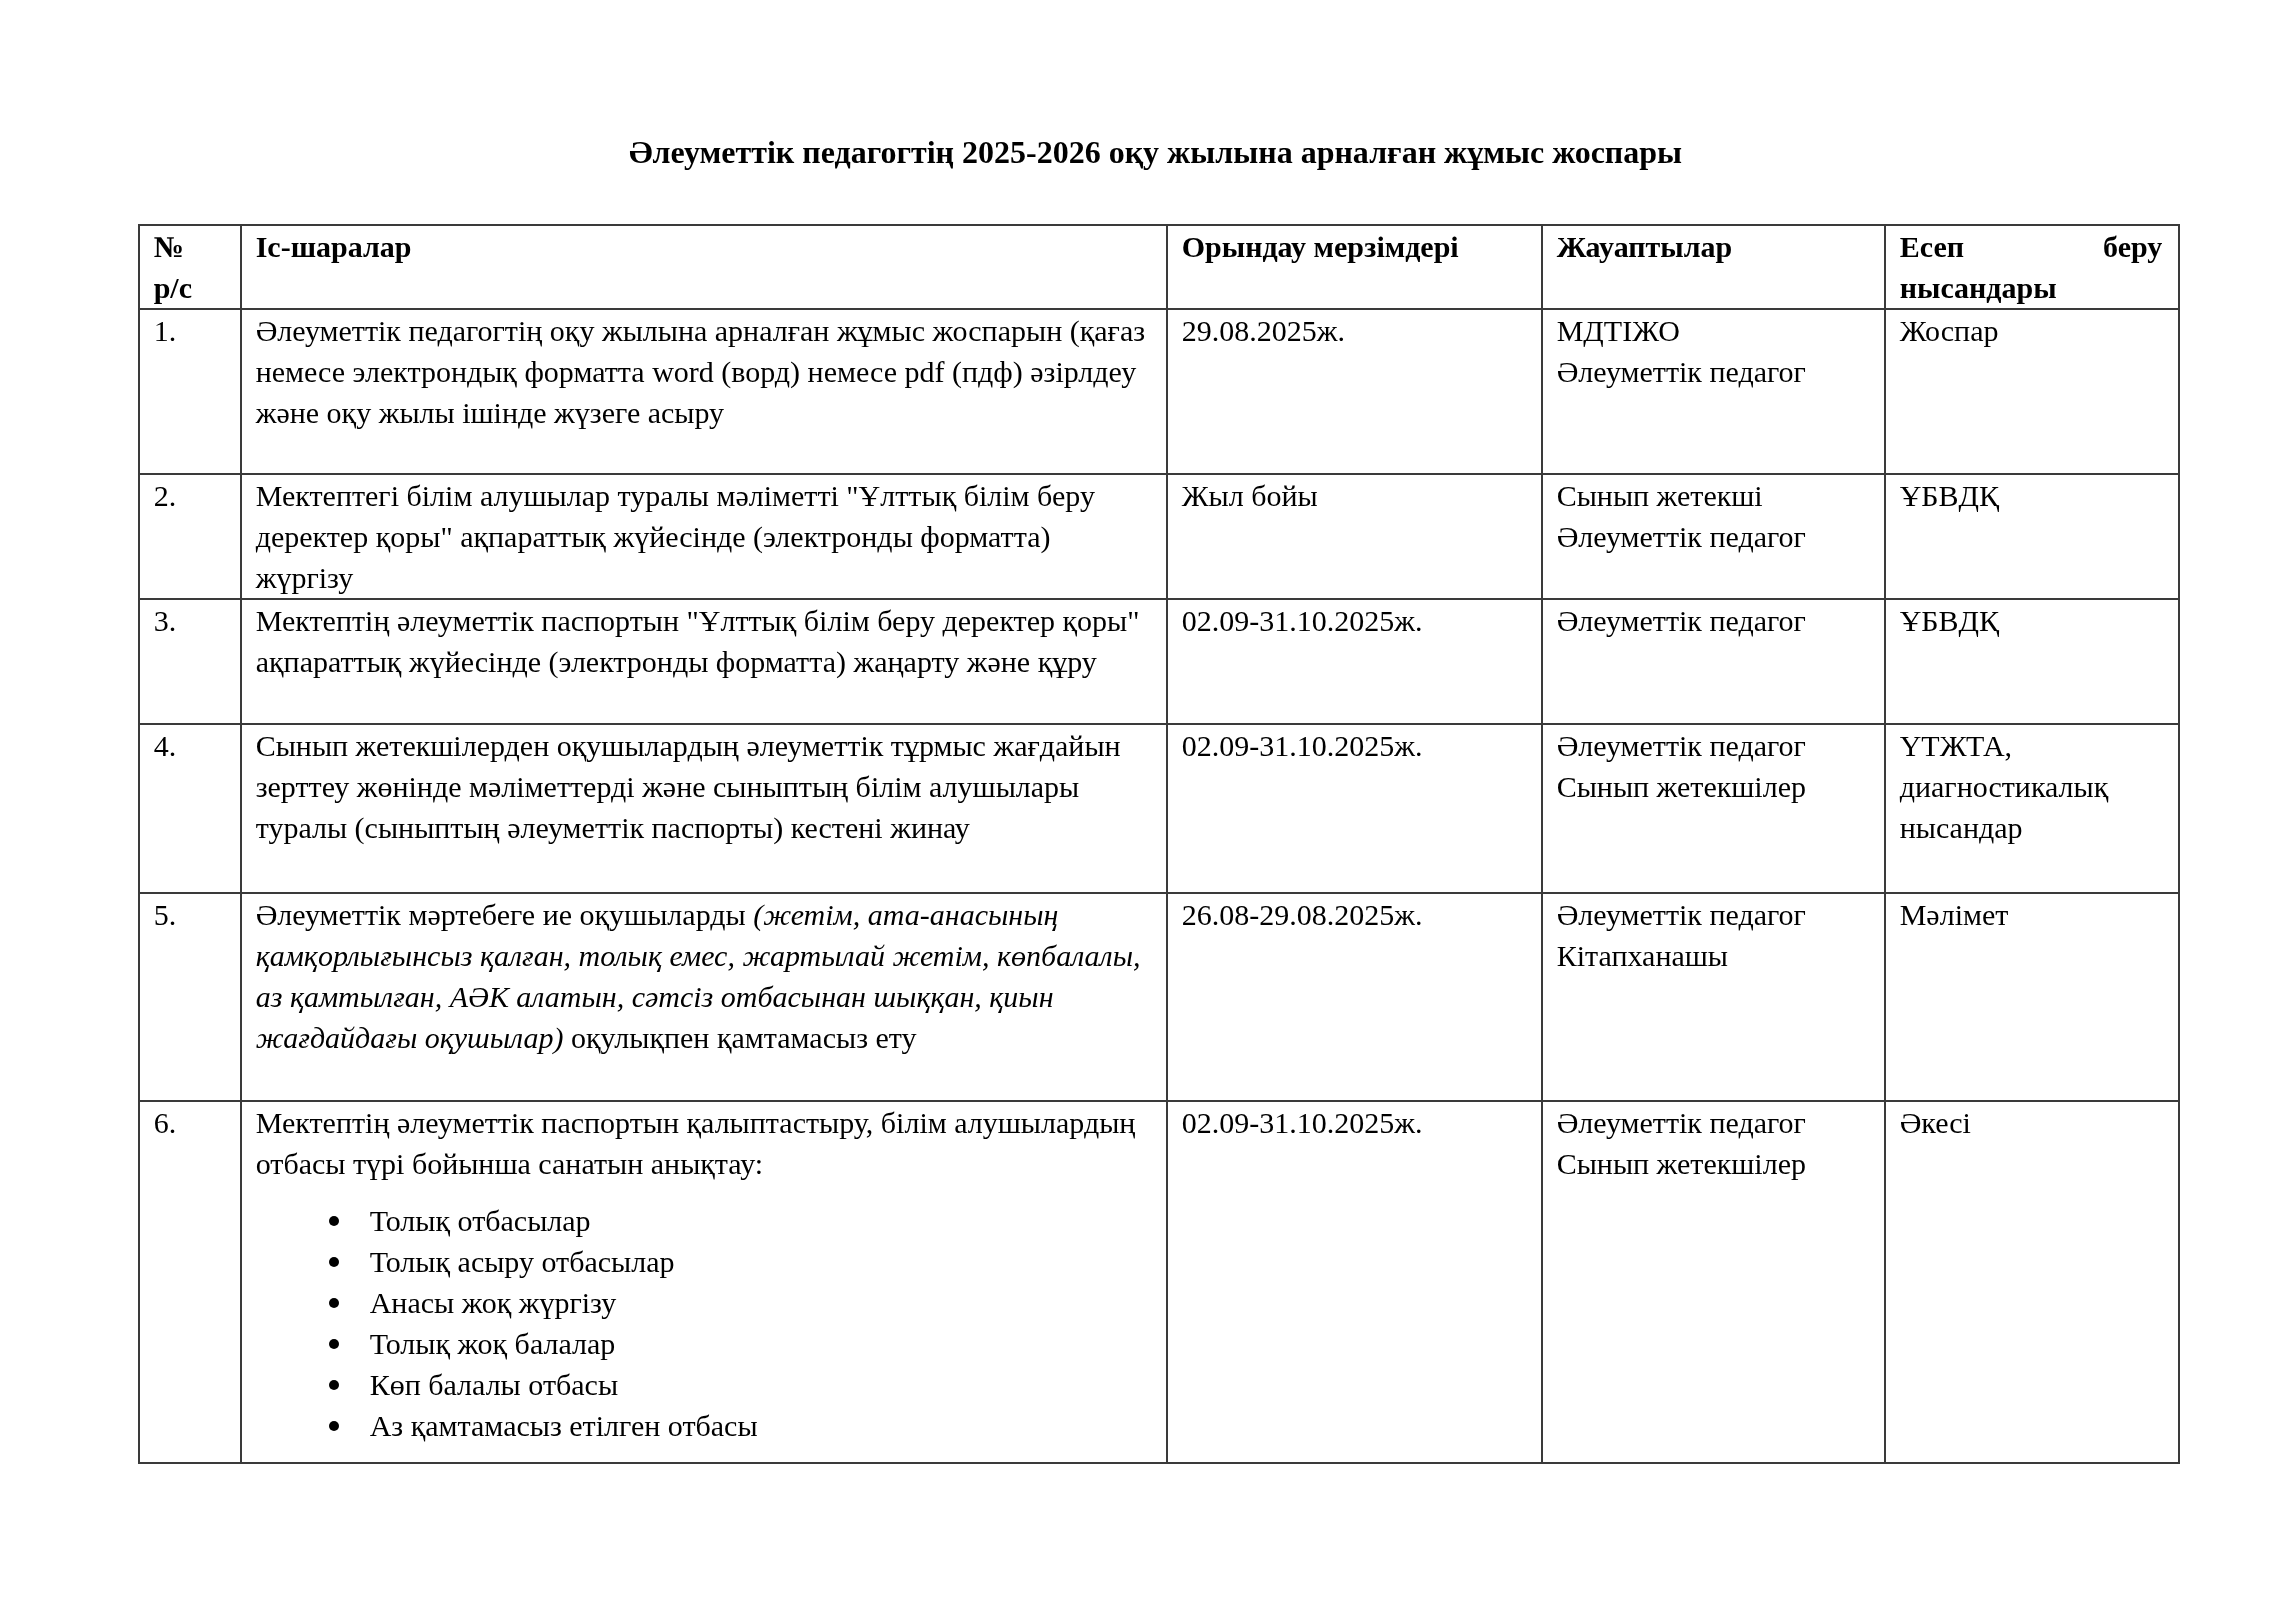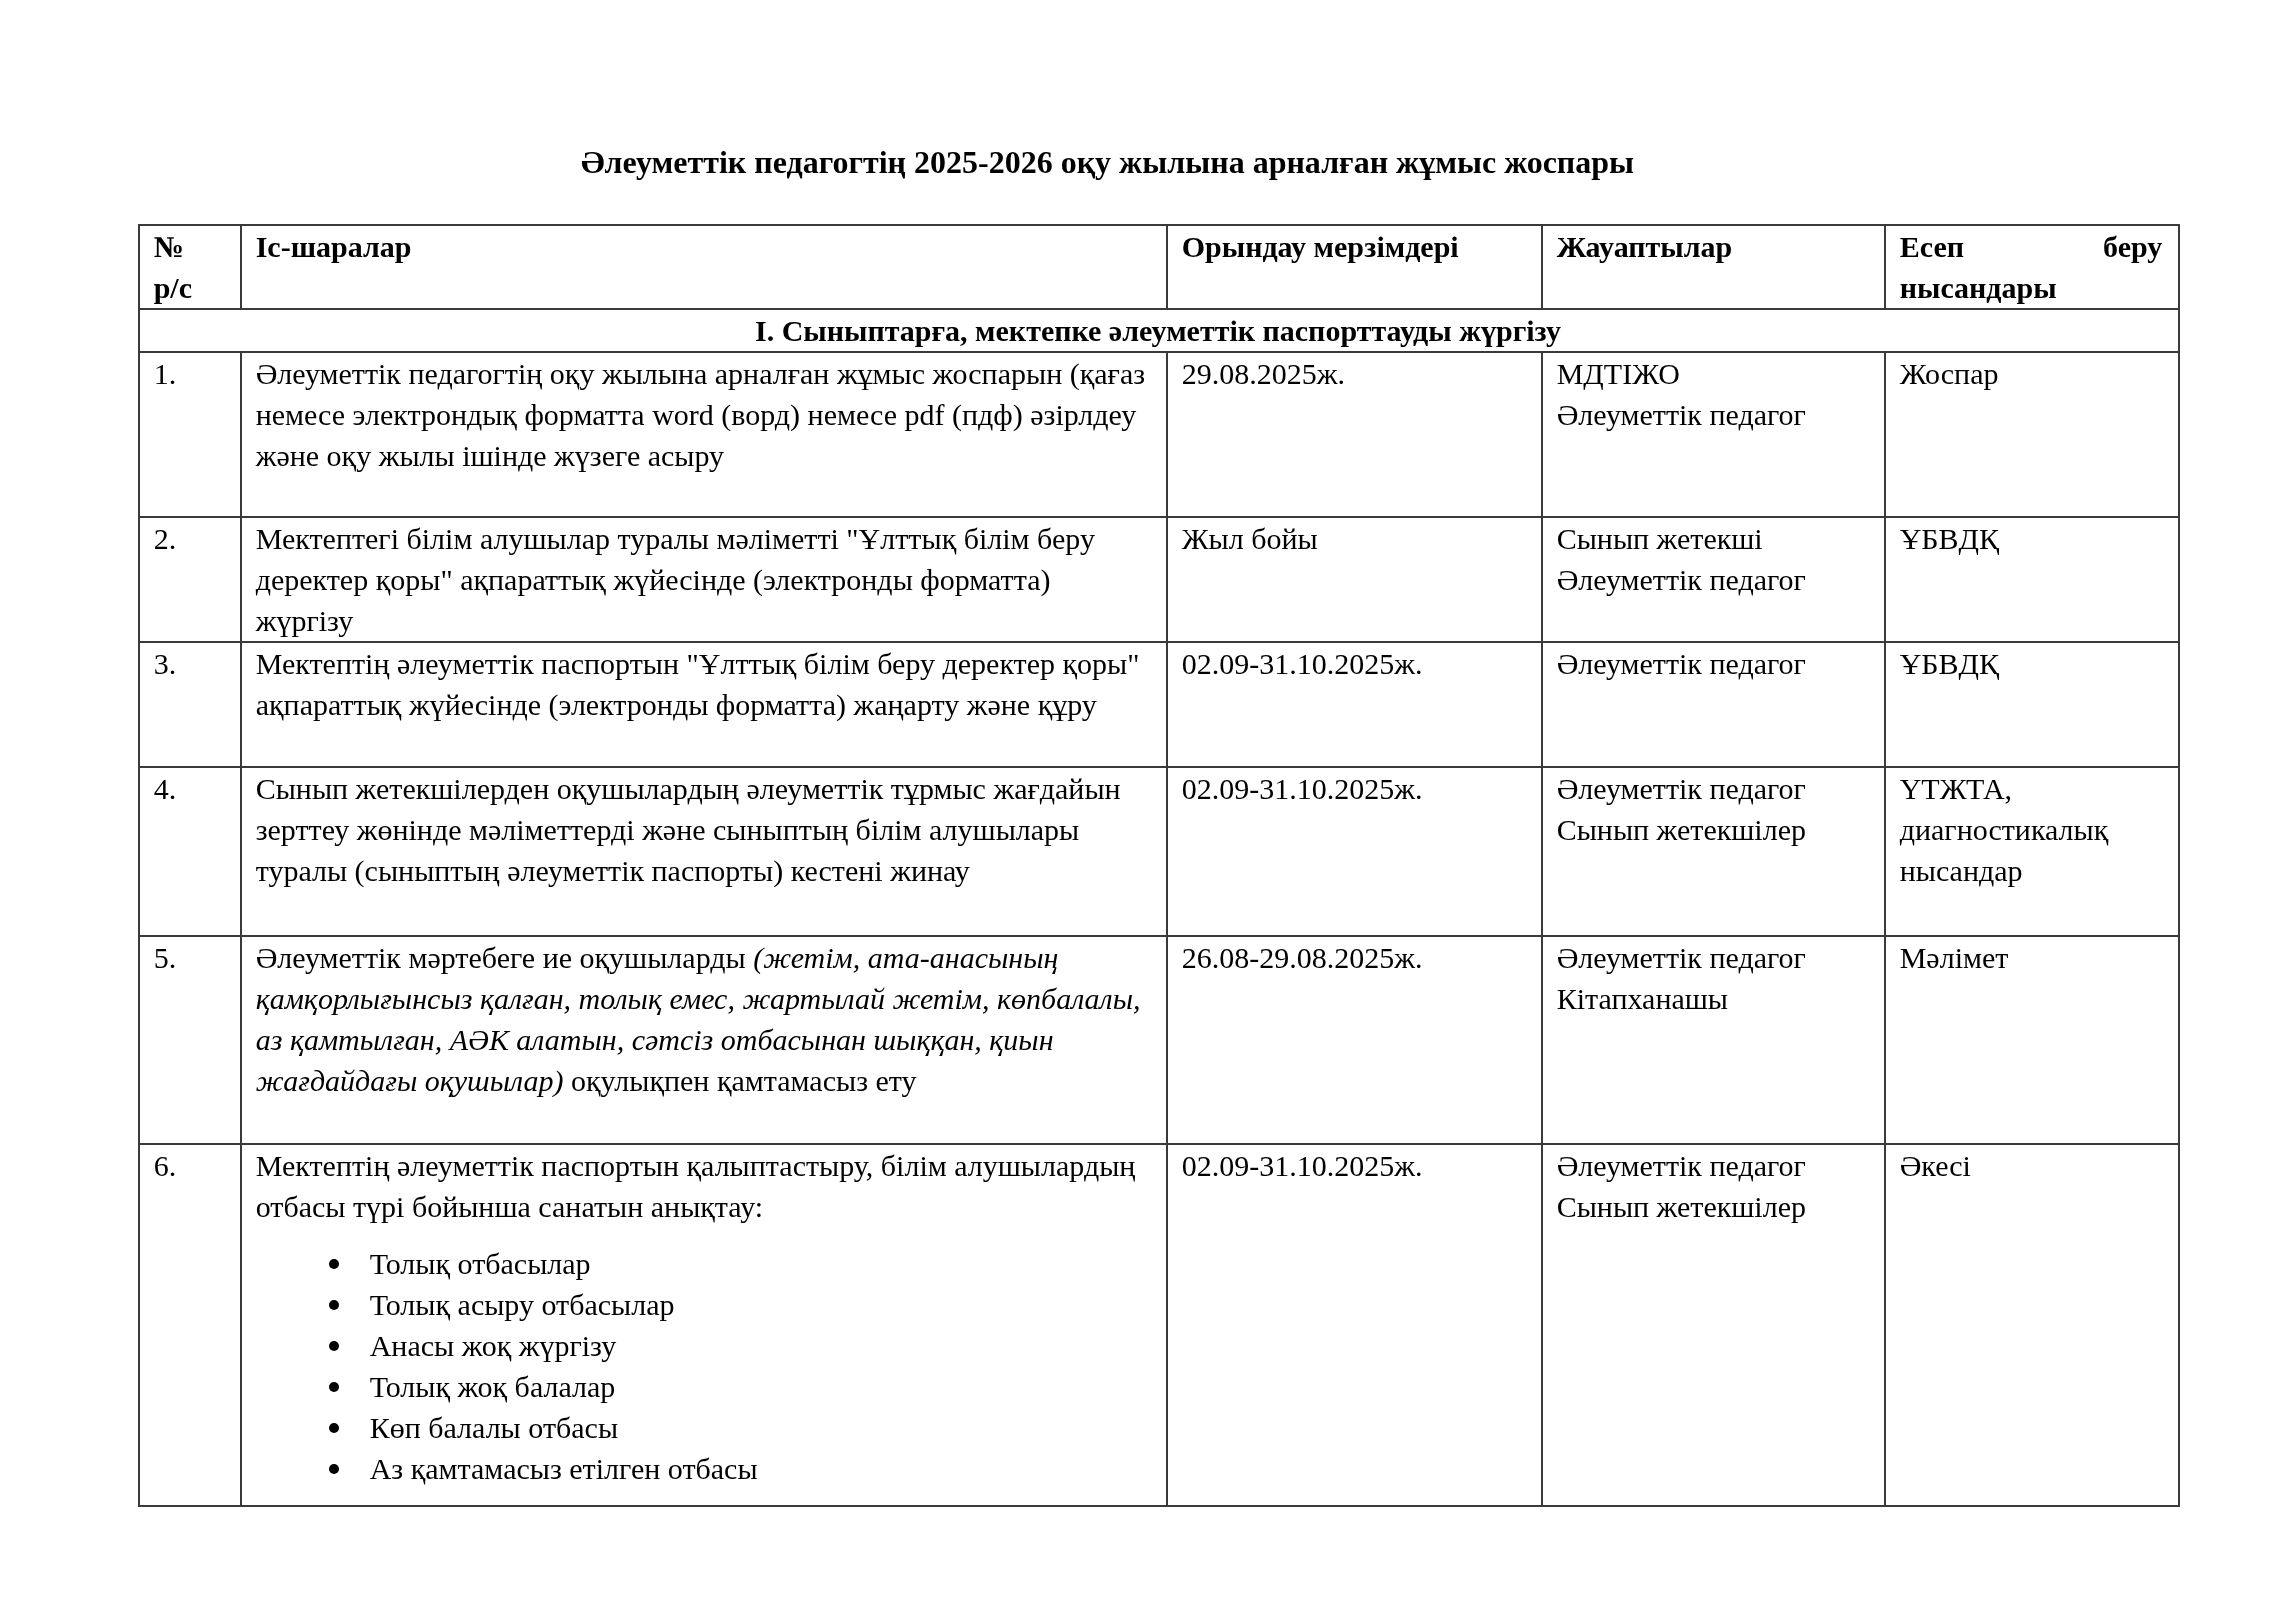--- a/index.html
+++ b/index.html
@@ -1,22 +1,22 @@
 <!DOCTYPE html>
 <html><head>
 <meta charset="utf-8">
 <style>
   html, body { margin: 0; padding: 0; background: #ffffff; }
   body {
     width: 2293px; height: 1621px; position: relative; overflow: hidden;
     font-family: "Liberation Serif", serif; color: #000;
   }
   .doc-title {
-    position: absolute; top: 143px; left: 0; width: 2215px;
-    text-align: center; font-weight: bold; font-size: 32px; line-height: 39px;
+    position: absolute; top: 133px; left: 0; width: 2215px;
+    text-align: center; font-weight: bold; font-size: 32px; line-height: 39px; padding-left: 48px;
   }
   table.plan {
     position: absolute; top: 224px; left: 138px; width: 2041px;
     border-collapse: collapse; table-layout: fixed;
     font-size: 30px; line-height: 41px;
   }
   table.plan td, table.plan th {
     border: 2px solid #3a3a3a; vertical-align: top;
     padding: 0 15.7px 0 13.7px; text-align: left; font-weight: normal;
   }
@@ -68,23 +68,20 @@
     <th>Іс-шаралар</th>
     <th>Орындау мерзімдері</th>
     <th>Жауаптылар</th>
     <th>
       <span class="report-head">
         <span>Есеп</span>
         <span>беру</span>
       </span>
       <span class="line">нысандары</span>
     </th>
-  </tr>
-  <tr class="section">
-    <td colspan="5">І. Сыныптарға, мектепке әлеуметтік паспорттауды жүргізу</td>
   </tr>
 
   <tr class="r1">
     <td class="num">1.</td>
     <td class="act">Әлеуметтік педагогтің оқу жылына арналған жұмыс жоспарын (қағаз немесе электрондық форматта word (ворд) немесе pdf (пдф) әзірлдеу және оқу жылы ішінде жүзеге асыру</td>
     <td>29.08.2025ж.</td>
     <td>
       <span class="line">МДТІЖО</span>
       <span class="line">Әлеуметтік педагог</span>
     </td>

